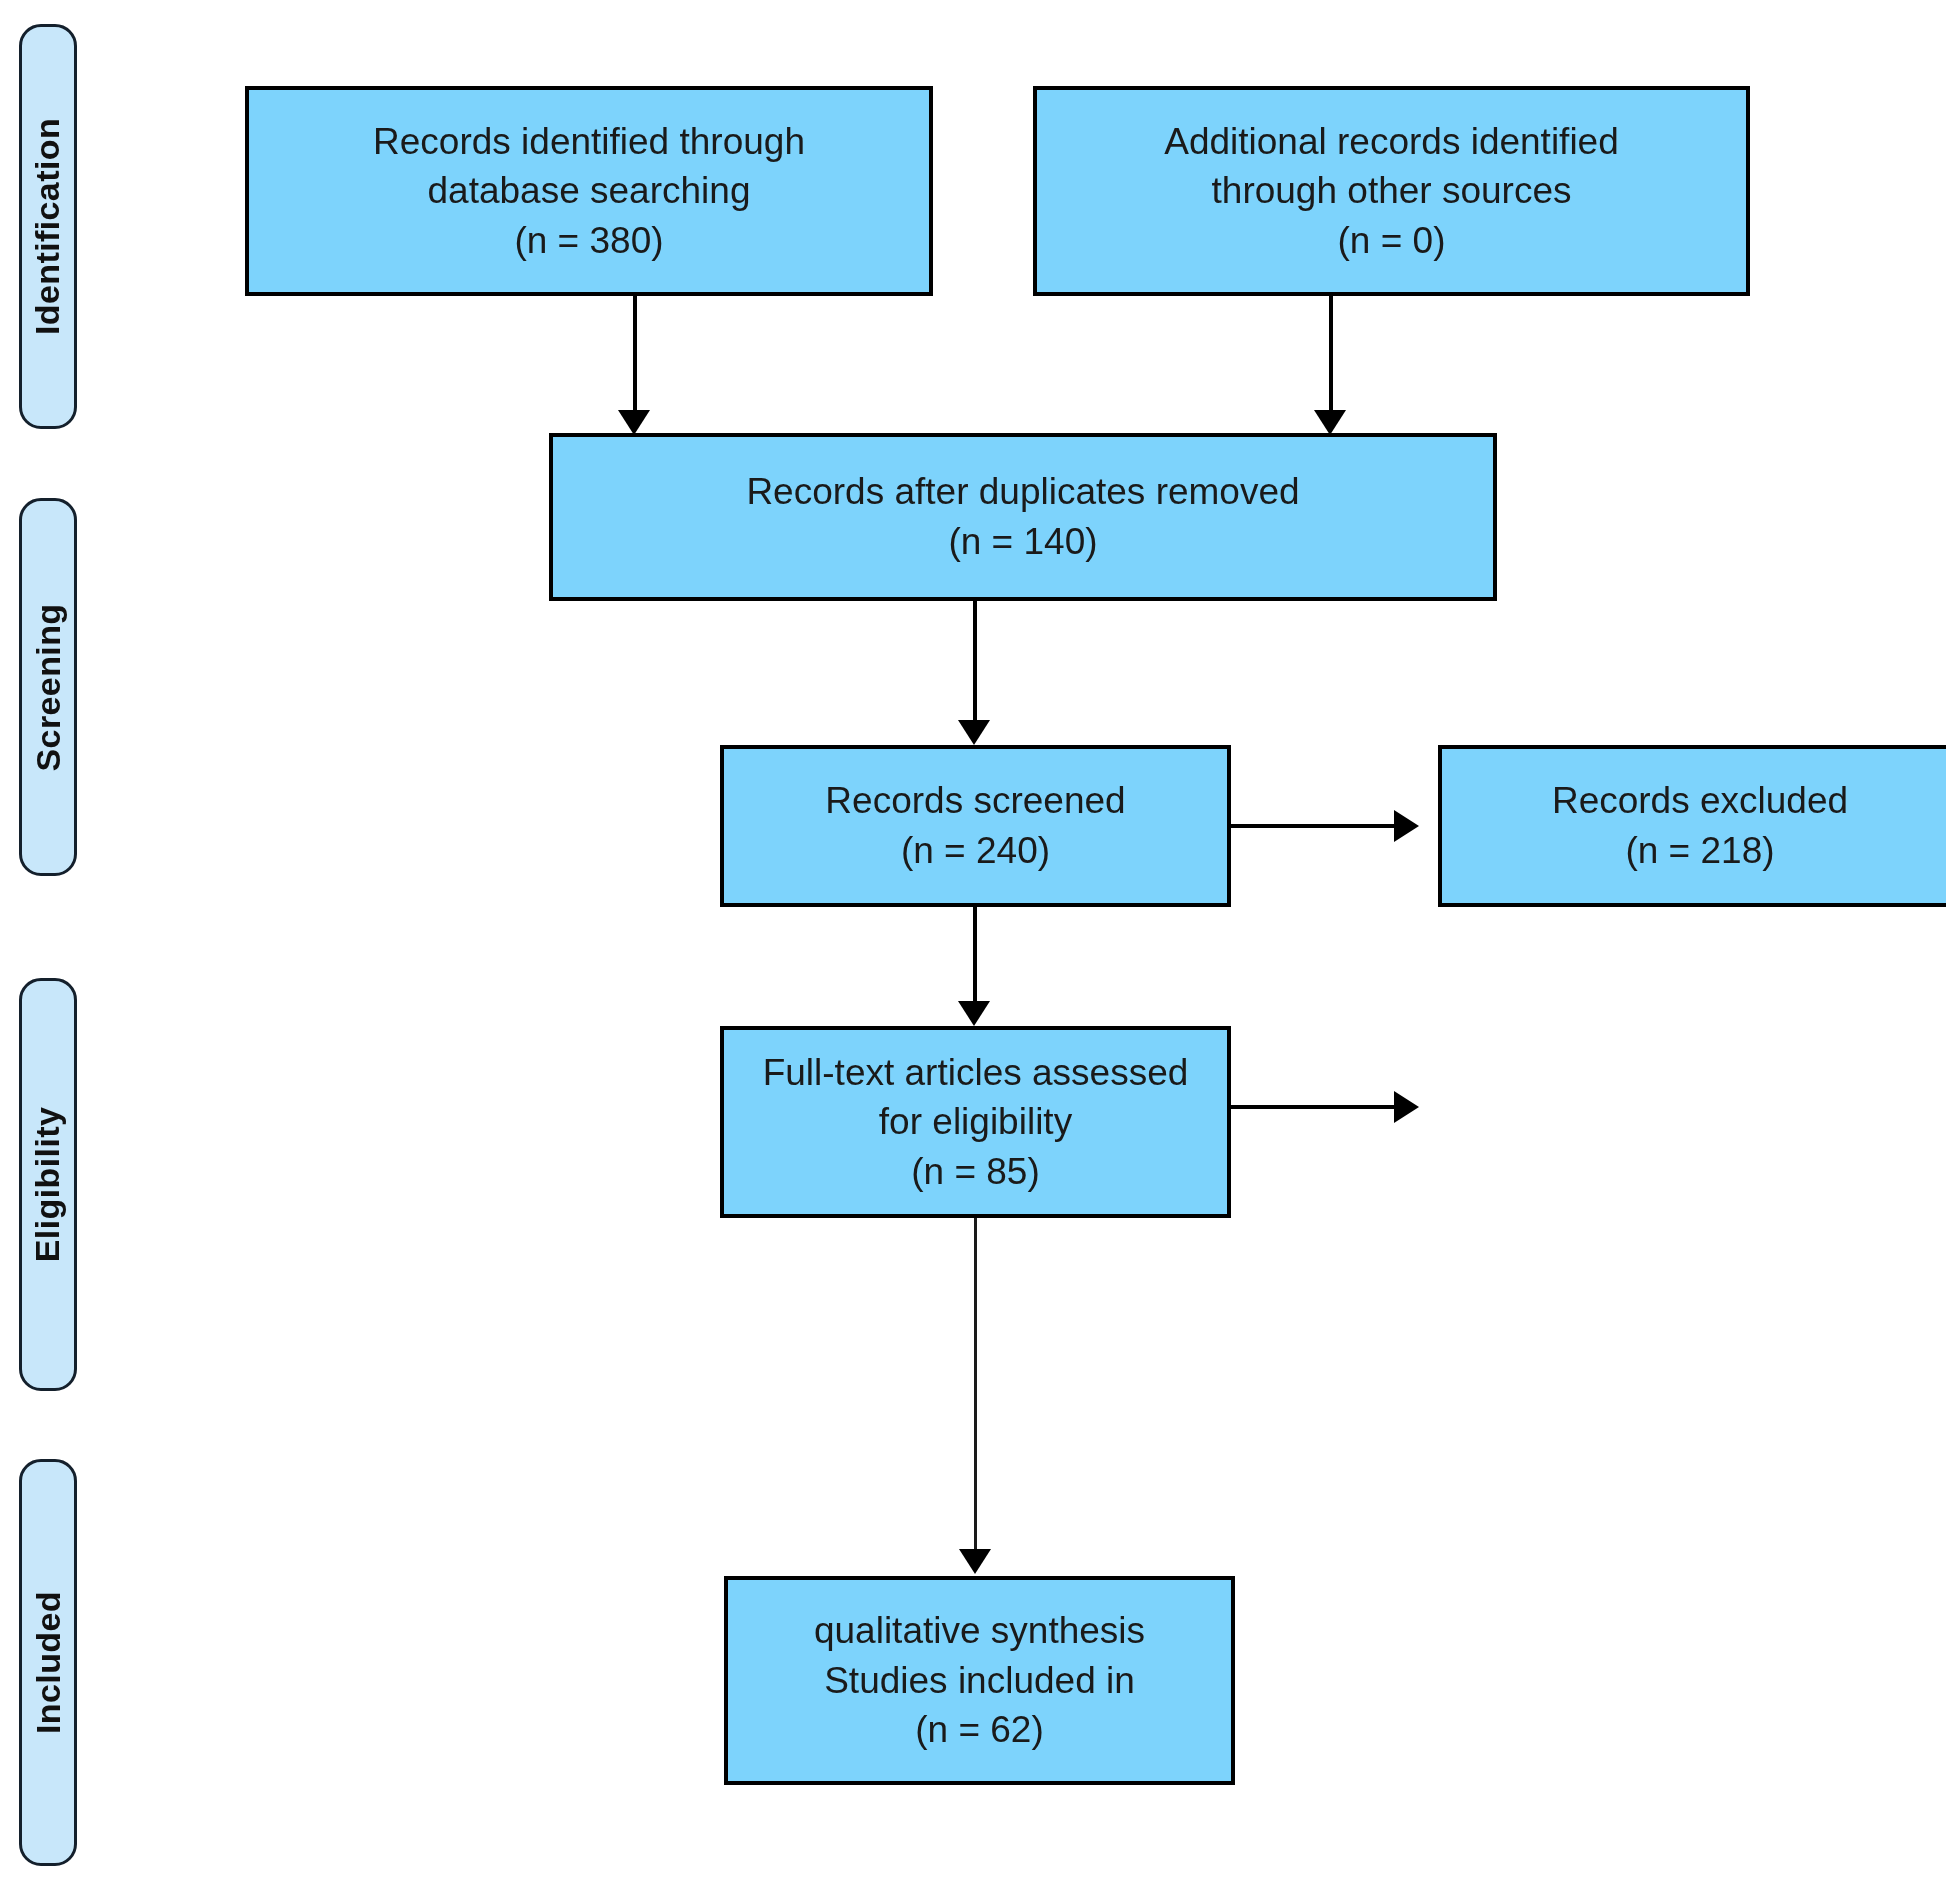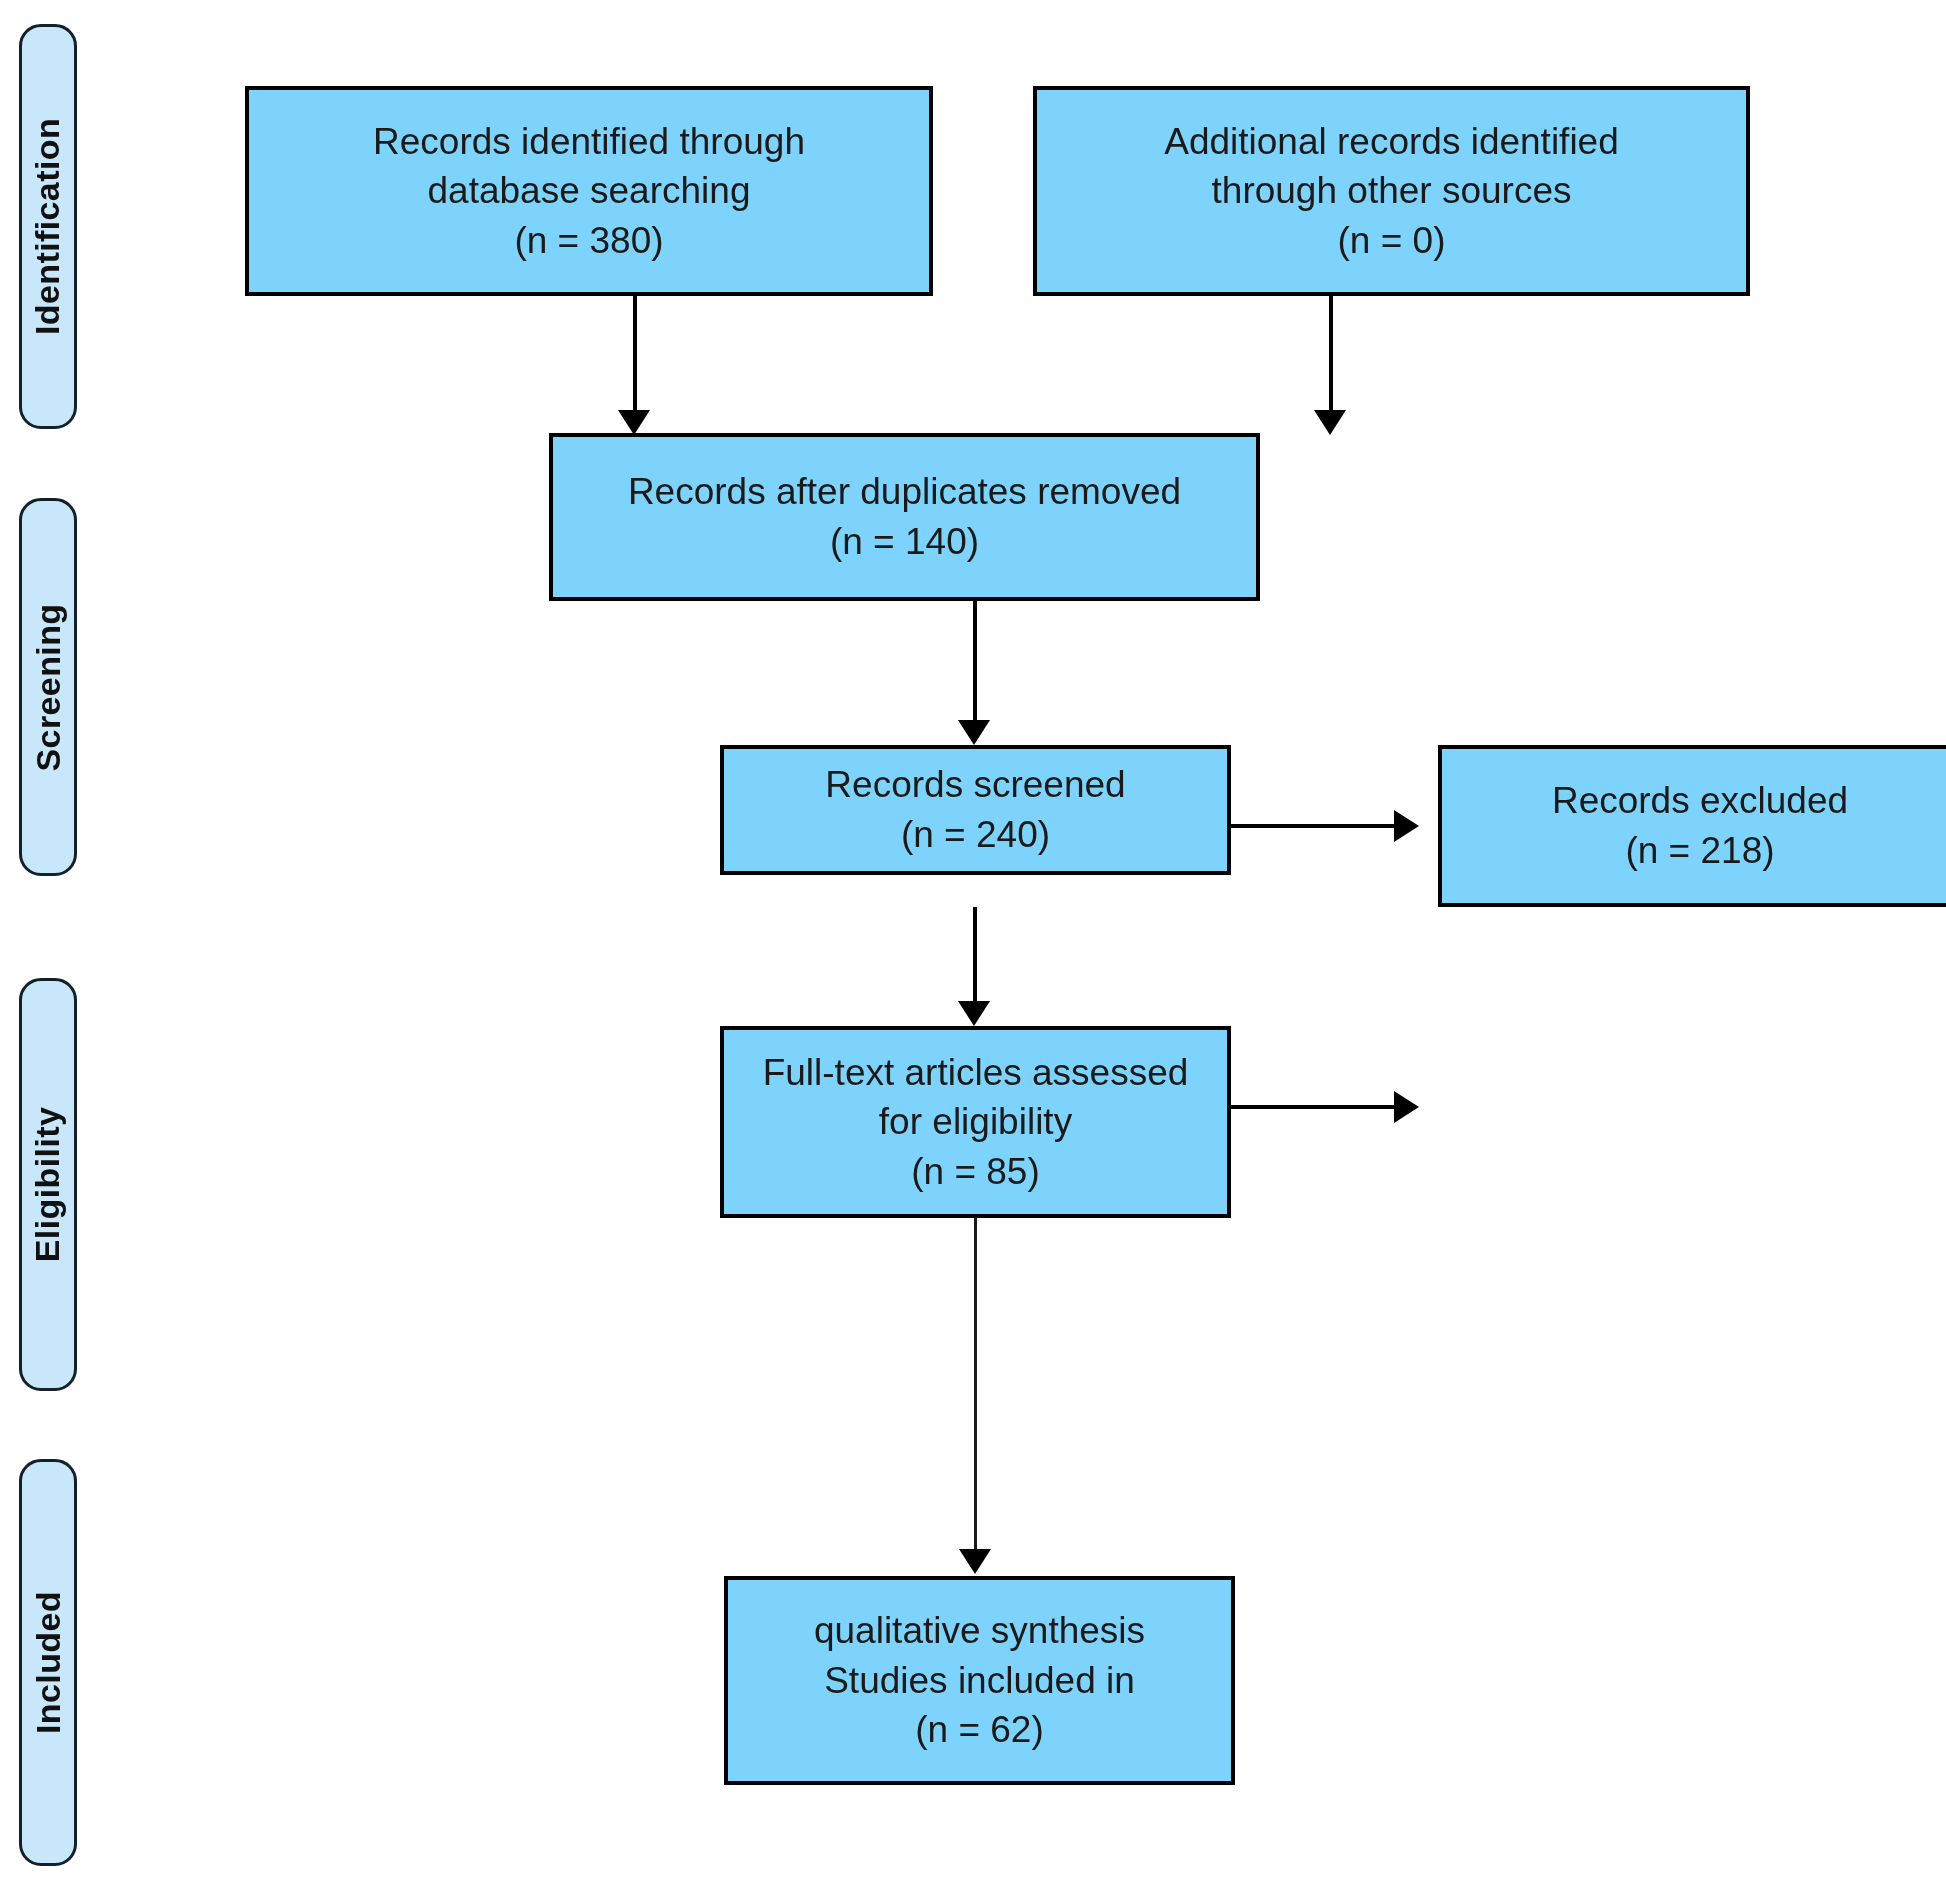--- a/index.html
+++ b/index.html
@@ -113,26 +113,26 @@
     <span class="ln">database searching</span>
     <span class="ln">(n = 380)</span>
   </div>
 
   <div class="fbox" style="left:1033px; top:86px; width:717px; height:210px;">
     <span class="ln">Additional records identified</span>
     <span class="ln">through other sources</span>
     <span class="ln">(n = 0)</span>
   </div>
 
-  <div class="fbox" style="left:549px; top:433px; width:711px; height:168px;">
+  <div class="fbox" style="left:549px; top:433px; width:948px; height:168px;">
     <span class="ln">Records after duplicates removed</span>
     <span class="ln">(n = 140)</span>
   </div>
 
-  <div class="fbox" style="left:720px; top:745px; width:511px; height:130px;">
+  <div class="fbox" style="left:720px; top:745px; width:511px; height:162px;">
     <span class="ln">Records screened</span>
     <span class="ln">(n = 240)</span>
   </div>
 
   <div class="fbox" style="left:1438px; top:745px; width:524px; height:162px;">
     <span class="ln">Records excluded</span>
     <span class="ln">(n =  218)</span>
   </div>
 
   <div class="fbox" style="left:720px; top:1026px; width:511px; height:192px;">

